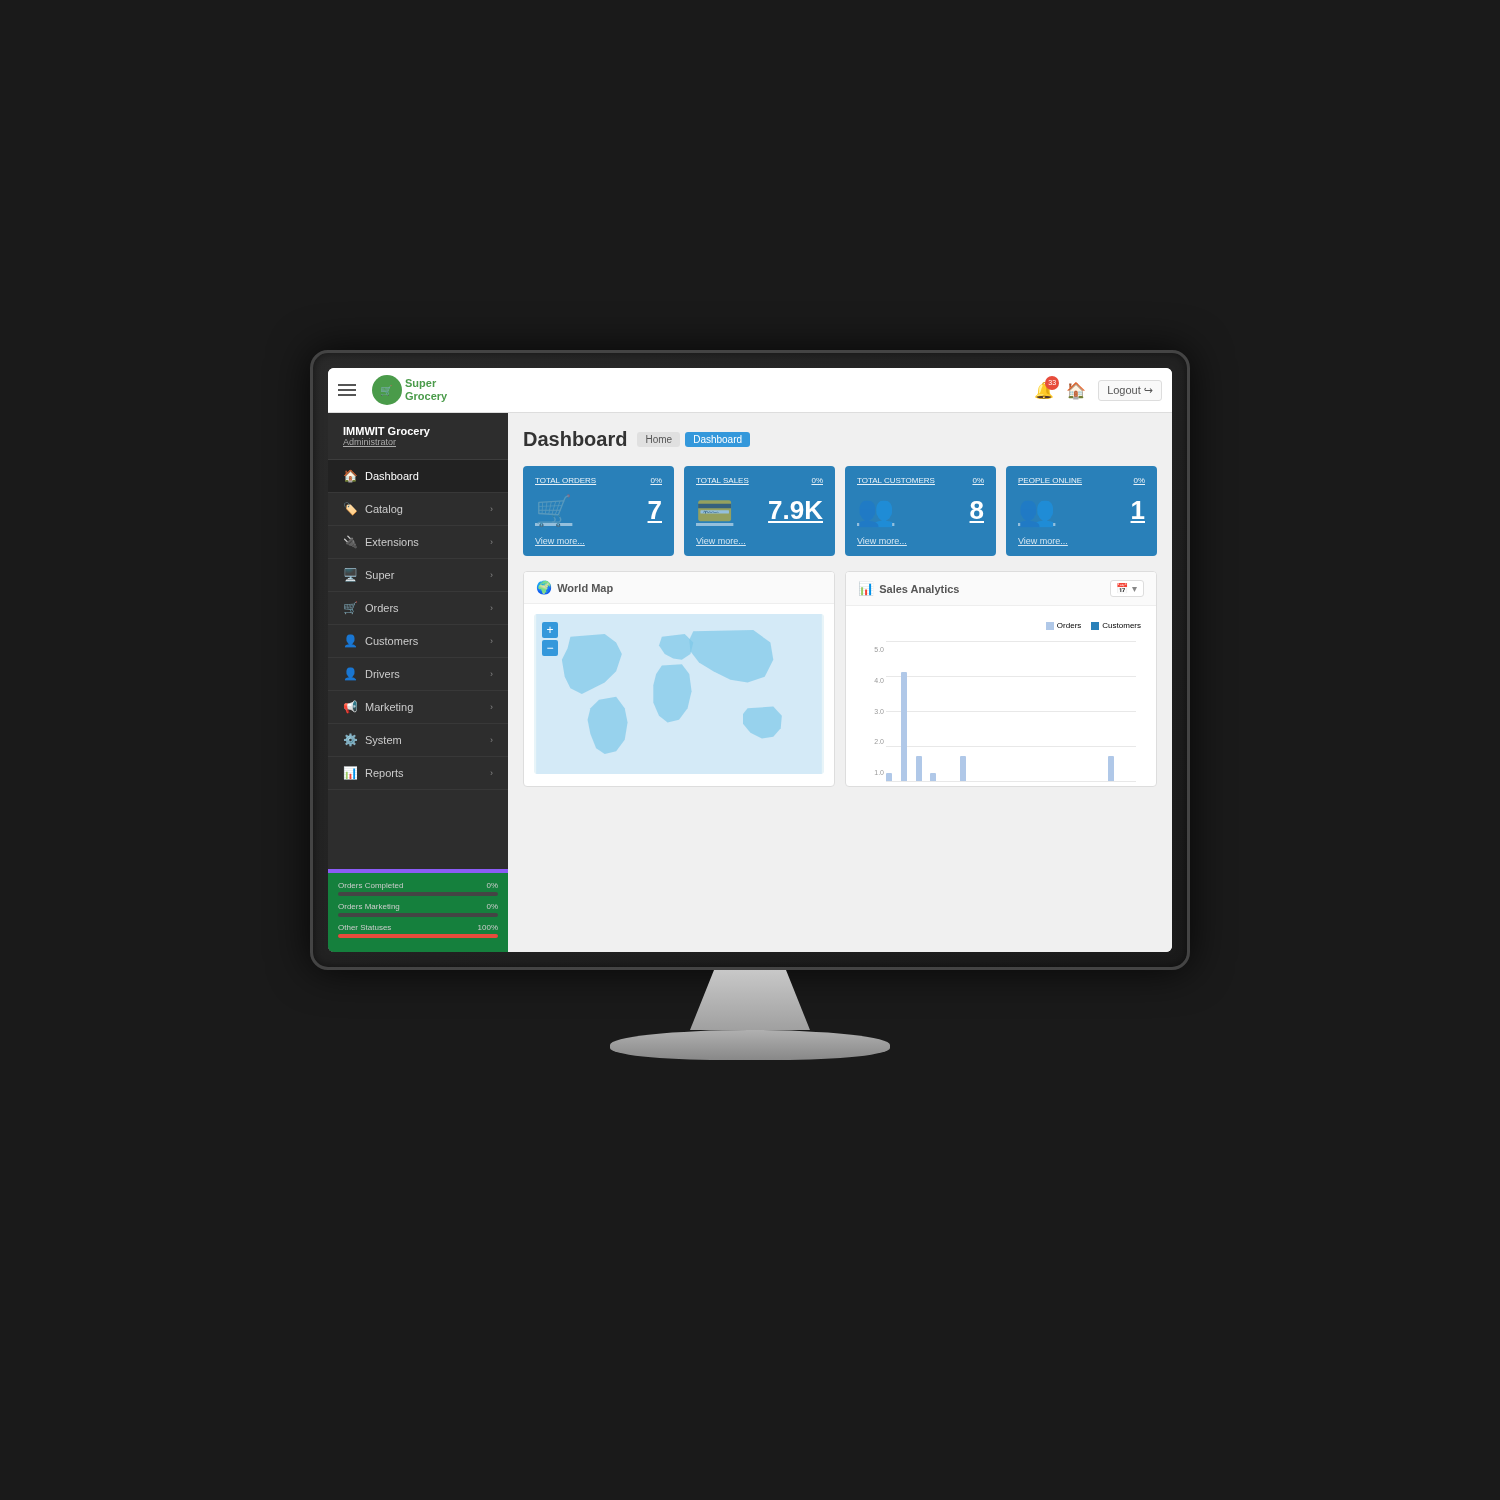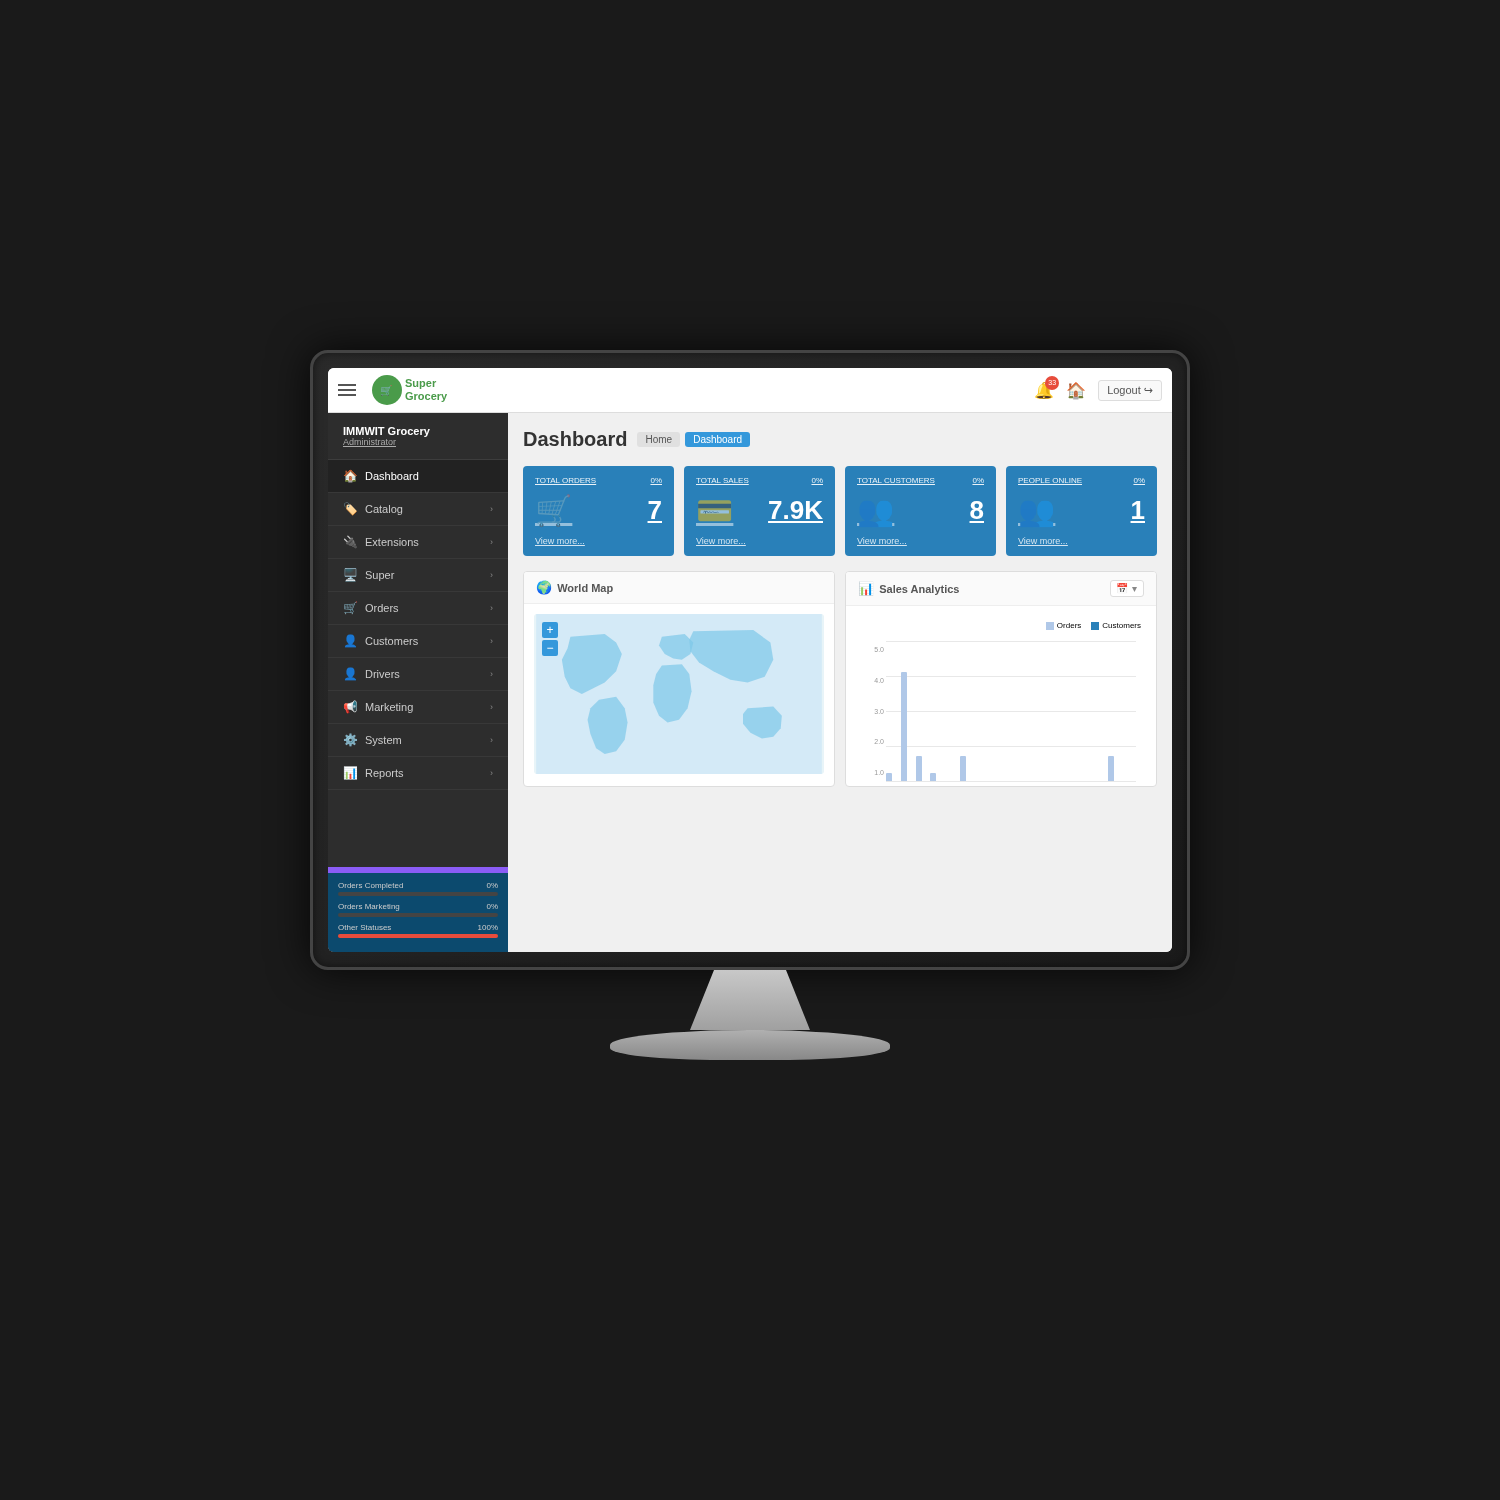--- a/index.html
+++ b/index.html
@@ -216,22 +216,22 @@
       text-align: center;
     }
     .sidebar-chevron {
       font-size: 9px;
       color: #888;
     }
 
     
     .sidebar-progress {
       padding: 8px 10px;
-      background: #0c4a6e;
-      border-top: 6px solid #8b5cf6;
+      background: #15803d;
+      border-top: 4px solid #8b5cf6;
     }
     .progress-item {
       margin-bottom: 6px;
     }
     .progress-label-row {
       display: flex;
       justify-content: space-between;
       font-size: 8px;
       color: #ccc;
       margin-bottom: 2px;

